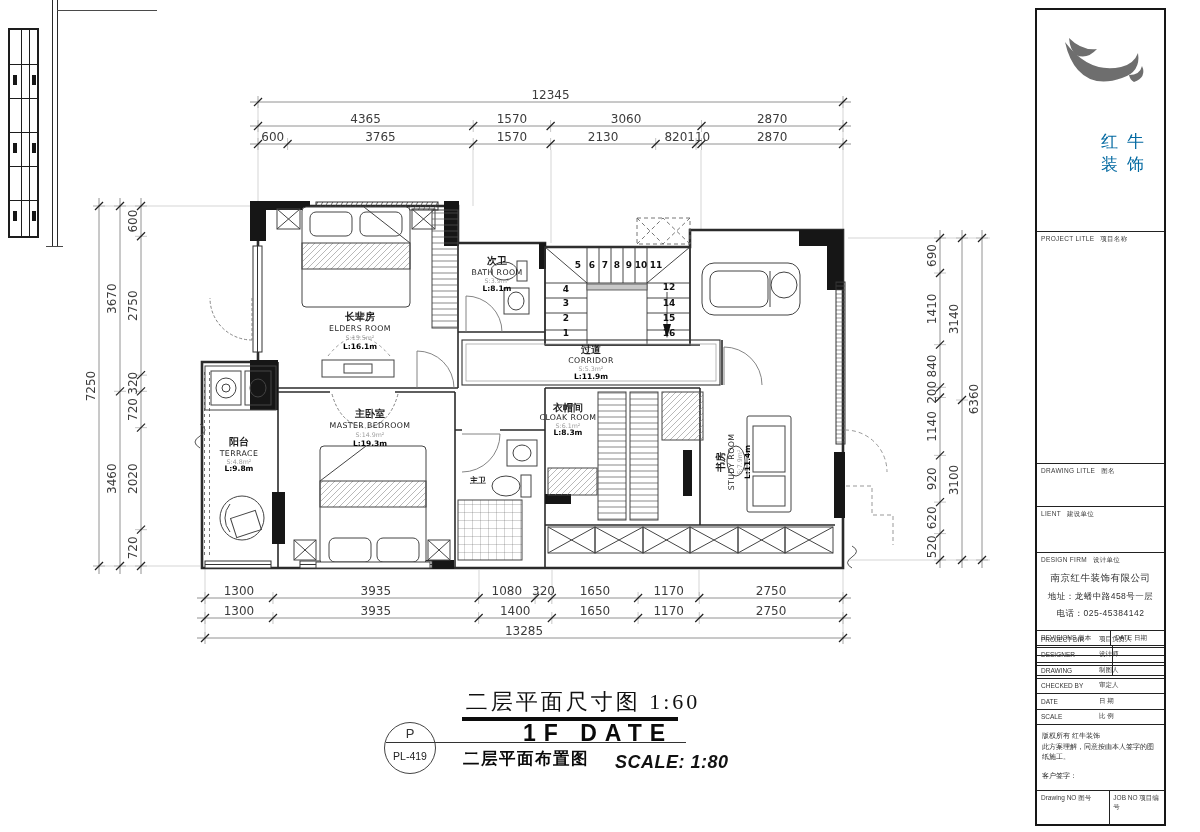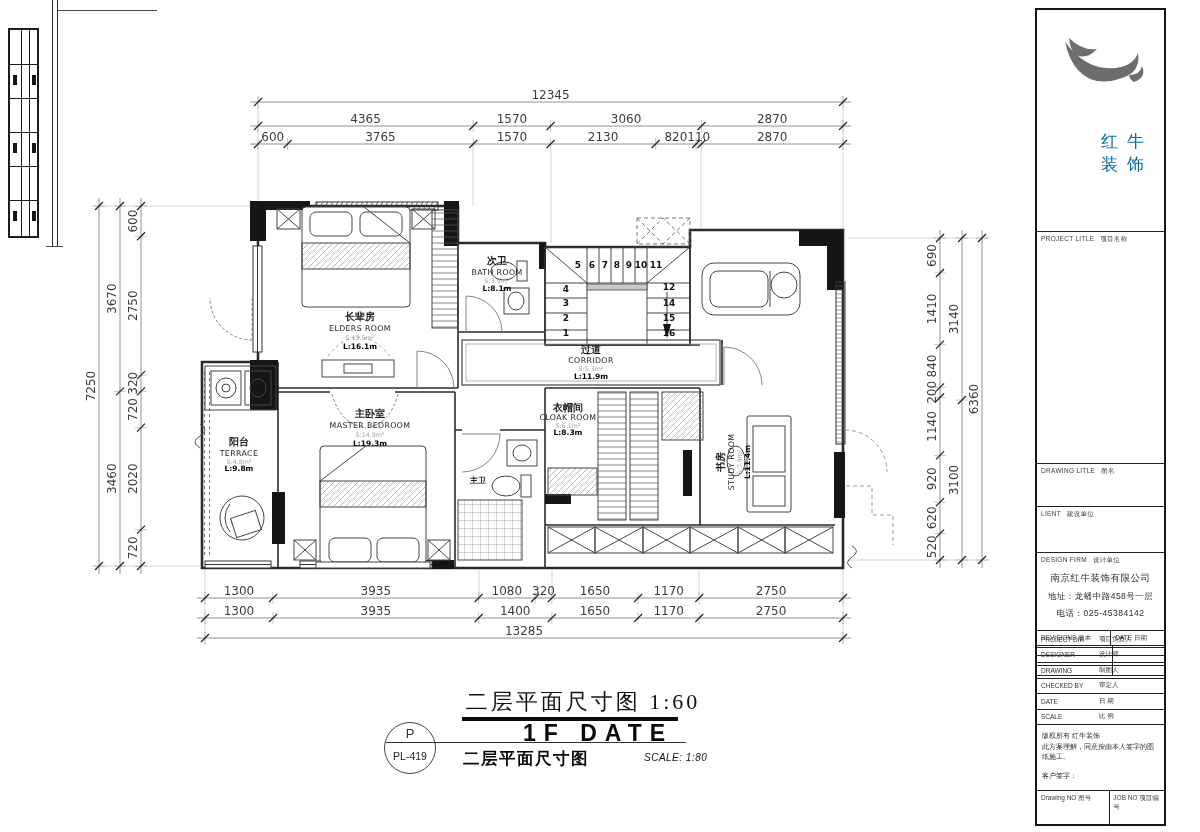--- a/index.html
+++ b/index.html
@@ -31,21 +31,21 @@
   .plan-title-1{position:absolute;left:455px;top:687px;width:240px;text-align:center;
      font-family:"Liberation Serif","DejaVu Serif",serif;font-size:22px;letter-spacing:3px;color:#111;margin-left:8px;}
   .thick-rule{position:absolute;left:462px;top:717px;width:216px;height:4px;background:#0c0c0c;}
   .plan-title-en{position:absolute;left:513px;top:720px;width:170px;text-align:center;
      font-size:23px;font-weight:bold;letter-spacing:8px;color:#0a0a0a;}
   .thin-rule{position:absolute;left:386px;top:742px;width:300px;height:1.4px;background:#333;}
   .marker{position:absolute;left:384px;top:722px;width:52px;height:52px;border:1.6px solid #444;border-radius:50%;box-sizing:border-box;background:transparent;}
   .marker-p{position:absolute;top:3px;width:100%;text-align:center;font-size:13px;color:#333;}
   .marker-code{position:absolute;top:27px;width:100%;text-align:center;font-size:10.5px;color:#222;}
   .plan-title-2{position:absolute;left:463px;top:748px;width:160px;font-size:16.5px;font-weight:bold;letter-spacing:1.5px;color:#0a0a0a;}
-  .scale-text{position:absolute;left:644px;top:752px;font-size:10px;font-weight:normal;font-style:italic;color:#111;letter-spacing:0.5px;}
+  .scale-text{position:absolute;left:615px;top:752px;font-size:18px;font-weight:bold;font-style:italic;color:#111;letter-spacing:0.5px;}
 
   
   .tblock{position:absolute;left:1035px;top:8px;width:131px;height:818px;border:2px solid #161616;box-sizing:border-box;background:#fff;}
   .tb-sec{position:absolute;left:0;right:0;border-top:1px solid #222;box-sizing:border-box;margin-top:44px;}
   .tb-lab{padding:3px 4px 0 4px;font-size:6.5px;color:#3a3a3a;letter-spacing:0.3px;}
   .tb-lab .cn{margin-left:6px;}
   .tb-logo{position:absolute;left:0;right:0;top:0;height:177px;}
   .logo-svg{position:absolute;left:50%;top:16px;transform:translateX(-50%);}
   .logo-text{position:absolute;top:120px;left:0;right:0;text-align:center;font-size:17px;letter-spacing:9px;padding-left:9px;box-sizing:border-box;color:#0369a1;margin-left:44px;}
   .tb-project{top:177px;height:232px;}
@@ -610,21 +610,21 @@
 <div class="edge-h" style="left:46px;top:246px;width:17px"></div>
 
 <div class="plan-title-1">二层平面尺寸图 1:60</div>
 <div class="thick-rule"></div>
 <div class="plan-title-en">1F DATE</div>
 <div class="thin-rule"></div>
 <div class="marker">
   <div class="marker-p">P</div>
   <div class="marker-code">PL-419</div>
 </div>
-<div class="plan-title-2">二层平面尺寸图</div>
+<div class="plan-title-2">二层平面布置图</div>
 <div class="scale-text">SCALE: 1:80</div>
 
 <div class="tblock">
   <div class="tb-logo">
     <svg class="logo-svg" width="92" height="72" viewBox="-46 -36 92 72">
       <path d="M-36,-20 Q-12,12 20,5 Q33,2 37,-9 Q40,10 21,16 Q-7,26 -23,8 Q-32,-2 -36,-20 Z" fill="#6e6e6e"></path>
       <path d="M-32,-24 Q-19,-11 -4,-13 Q-14,-2 -25,-7 Q-31,-12 -32,-24 Z" fill="#6e6e6e"></path>
       <path d="M28,13 Q39,13 41,4 Q46,15 33,20 Q29,18 28,13 Z" fill="#6e6e6e"></path>
     </svg>
     <div class="logo-text">红牛装饰</div>

